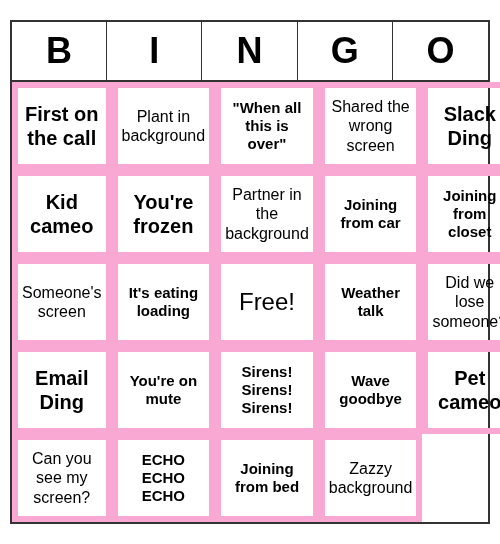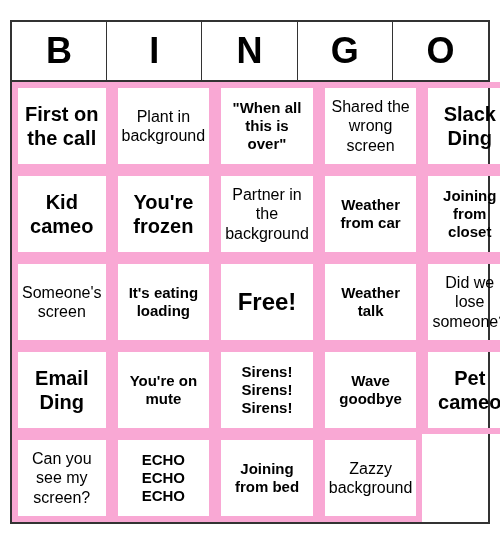--- a/index.html
+++ b/index.html
@@ -57,21 +57,21 @@
     }
     .cell-medium {
       font-size: 15px;
       font-weight: bold;
     }
     .cell-small {
       font-size: 16px;
     }
     .cell-free {
       font-size: 24px;
-      font-weight: bold;
+      font-weight: normal;
     }
   </style>
 </head>
 <body>
 
 <div class="bingo-card">
   <div class="bingo-header">
   <div class="bingo-header-cell">B</div>
       <div class="bingo-header-cell">I</div>
       <div class="bingo-header-cell">N</div>
@@ -97,21 +97,21 @@
       <div class="bingo-cell">
         <span class="cell-large">Kid cameo</span>
       </div>
       <div class="bingo-cell">
         <span class="cell-large">You're frozen</span>
       </div>
       <div class="bingo-cell">
         <span class="cell-small">Partner in the background</span>
       </div>
       <div class="bingo-cell">
-        <span class="cell-medium">Weather from car</span>
+        <span class="cell-medium">Joining from car</span>
       </div>
       <div class="bingo-cell">
         <span class="cell-medium">Joining from closet</span>
       </div>
       <div class="bingo-cell">
         <span class="cell-small">Someone's screen</span>
       </div>
       <div class="bingo-cell">
         <span class="cell-medium">It's eating loading</span>
       </div>

